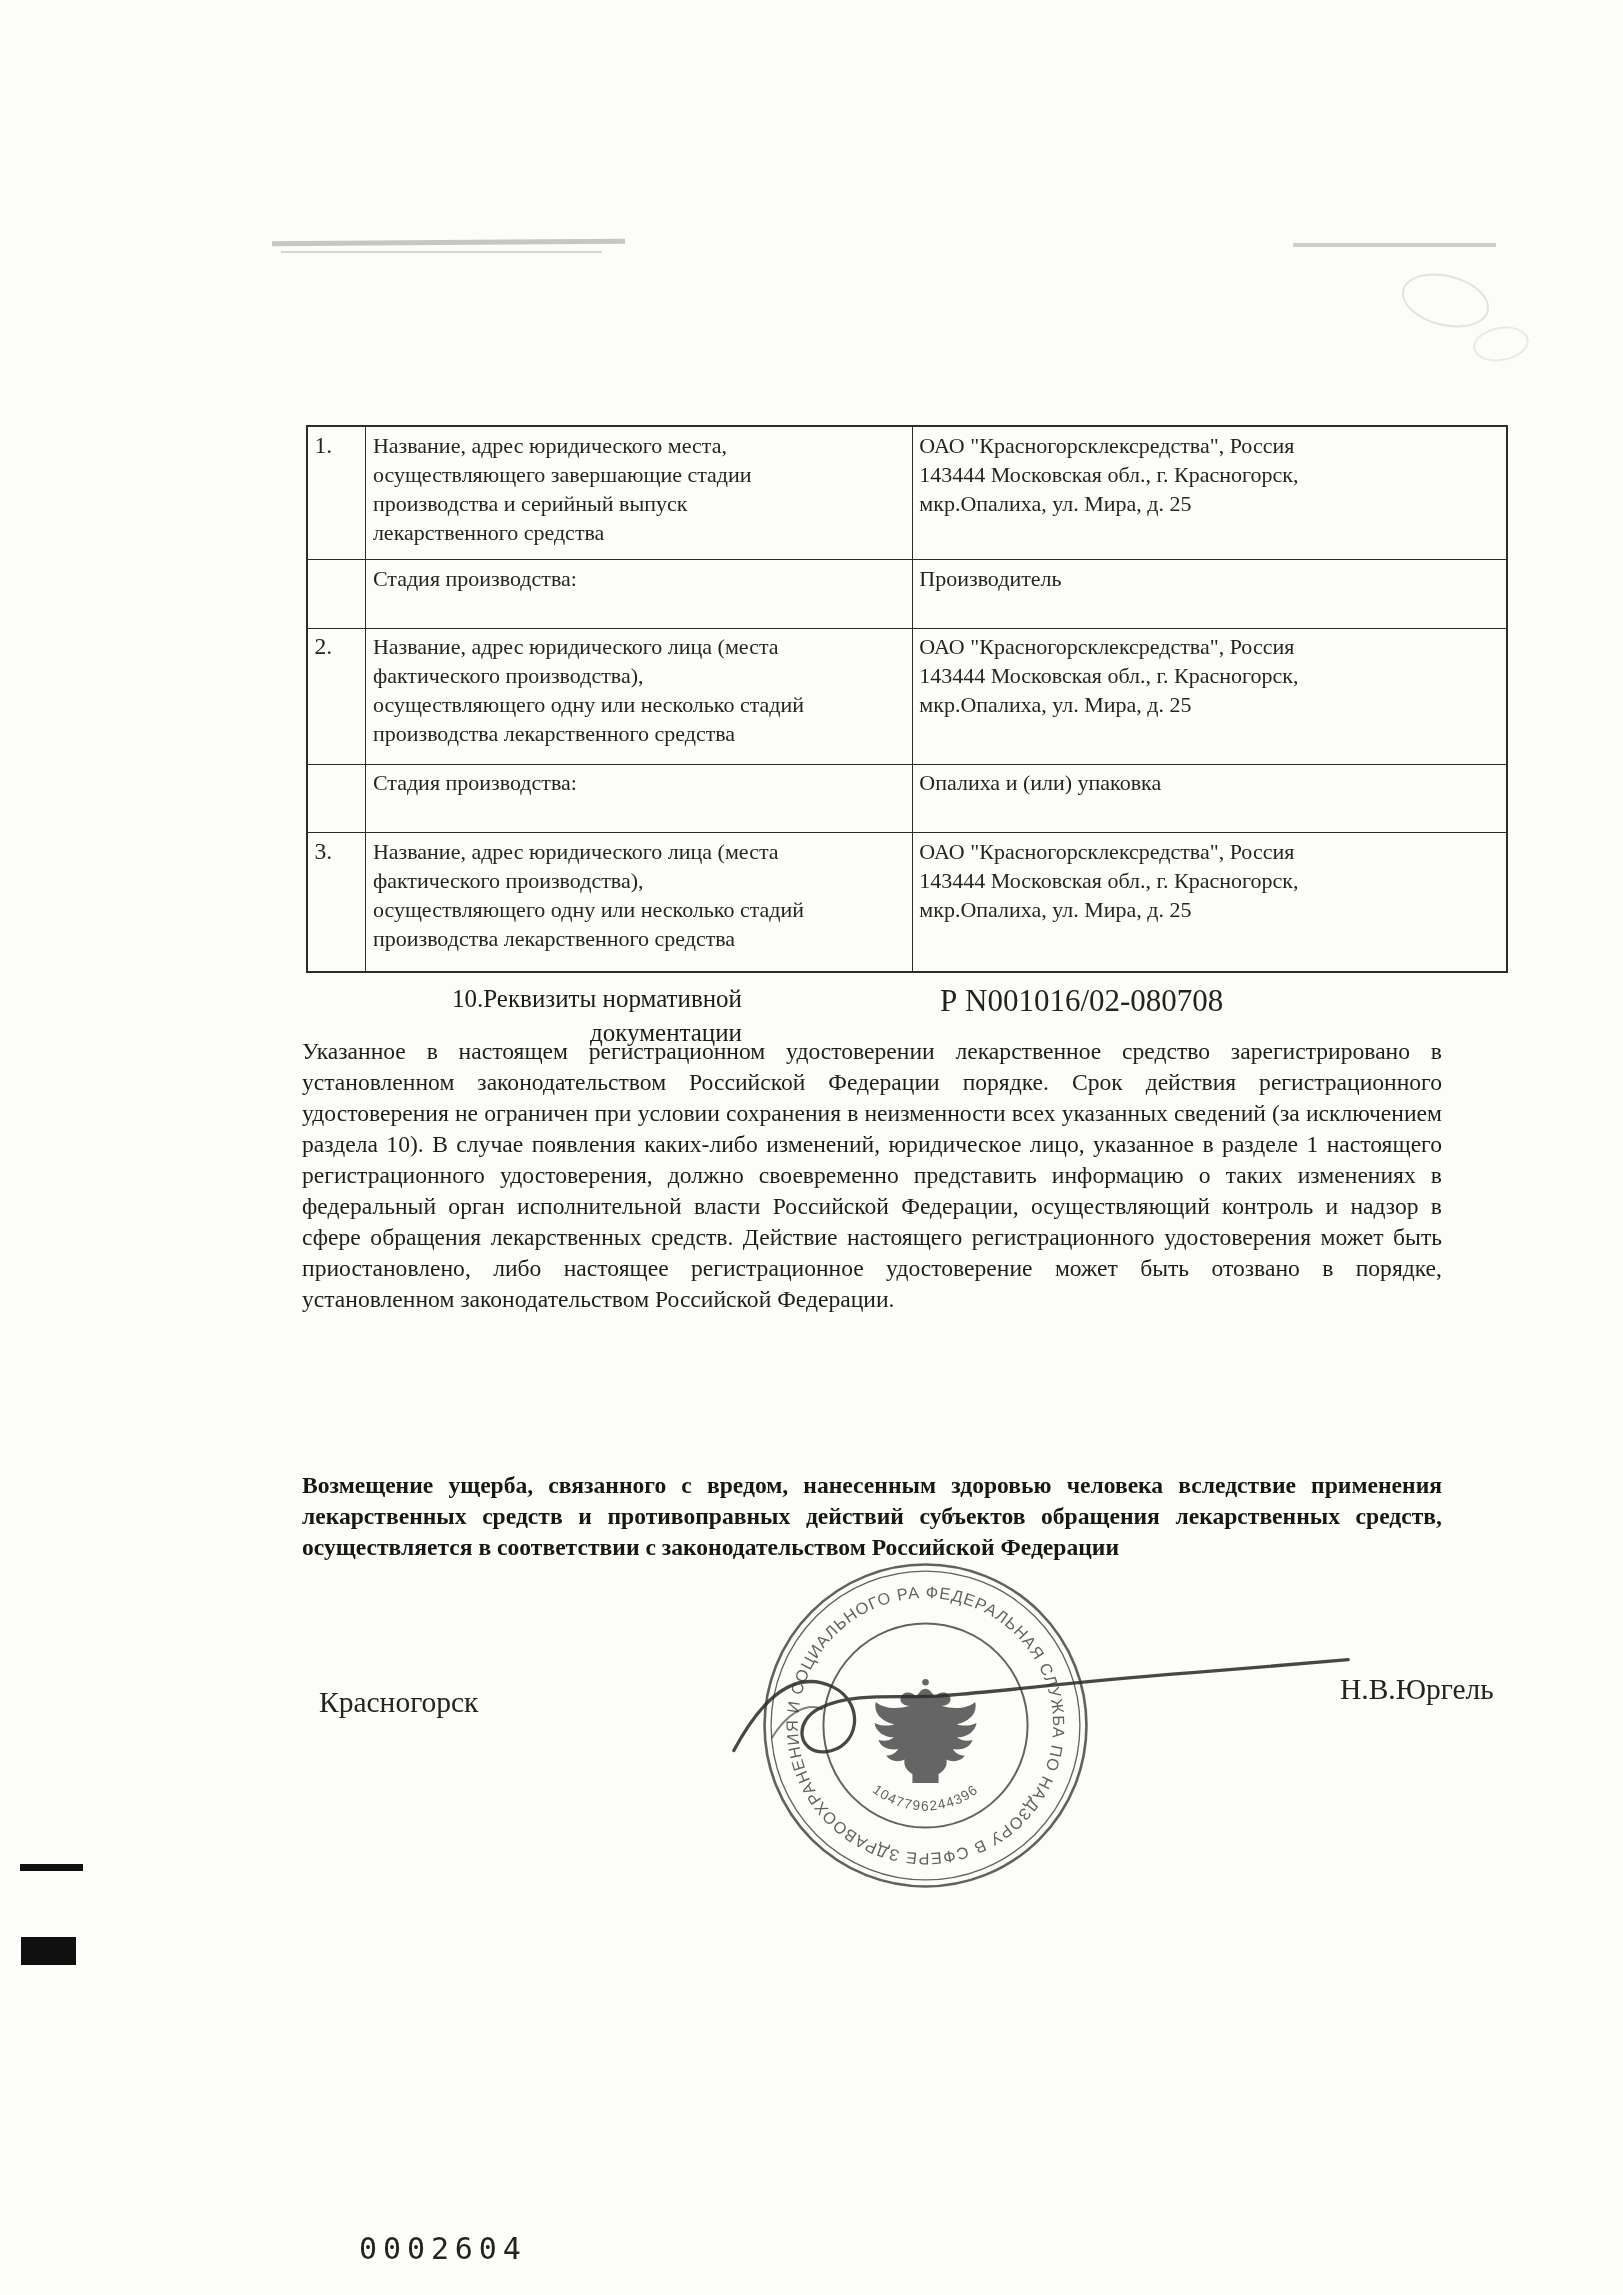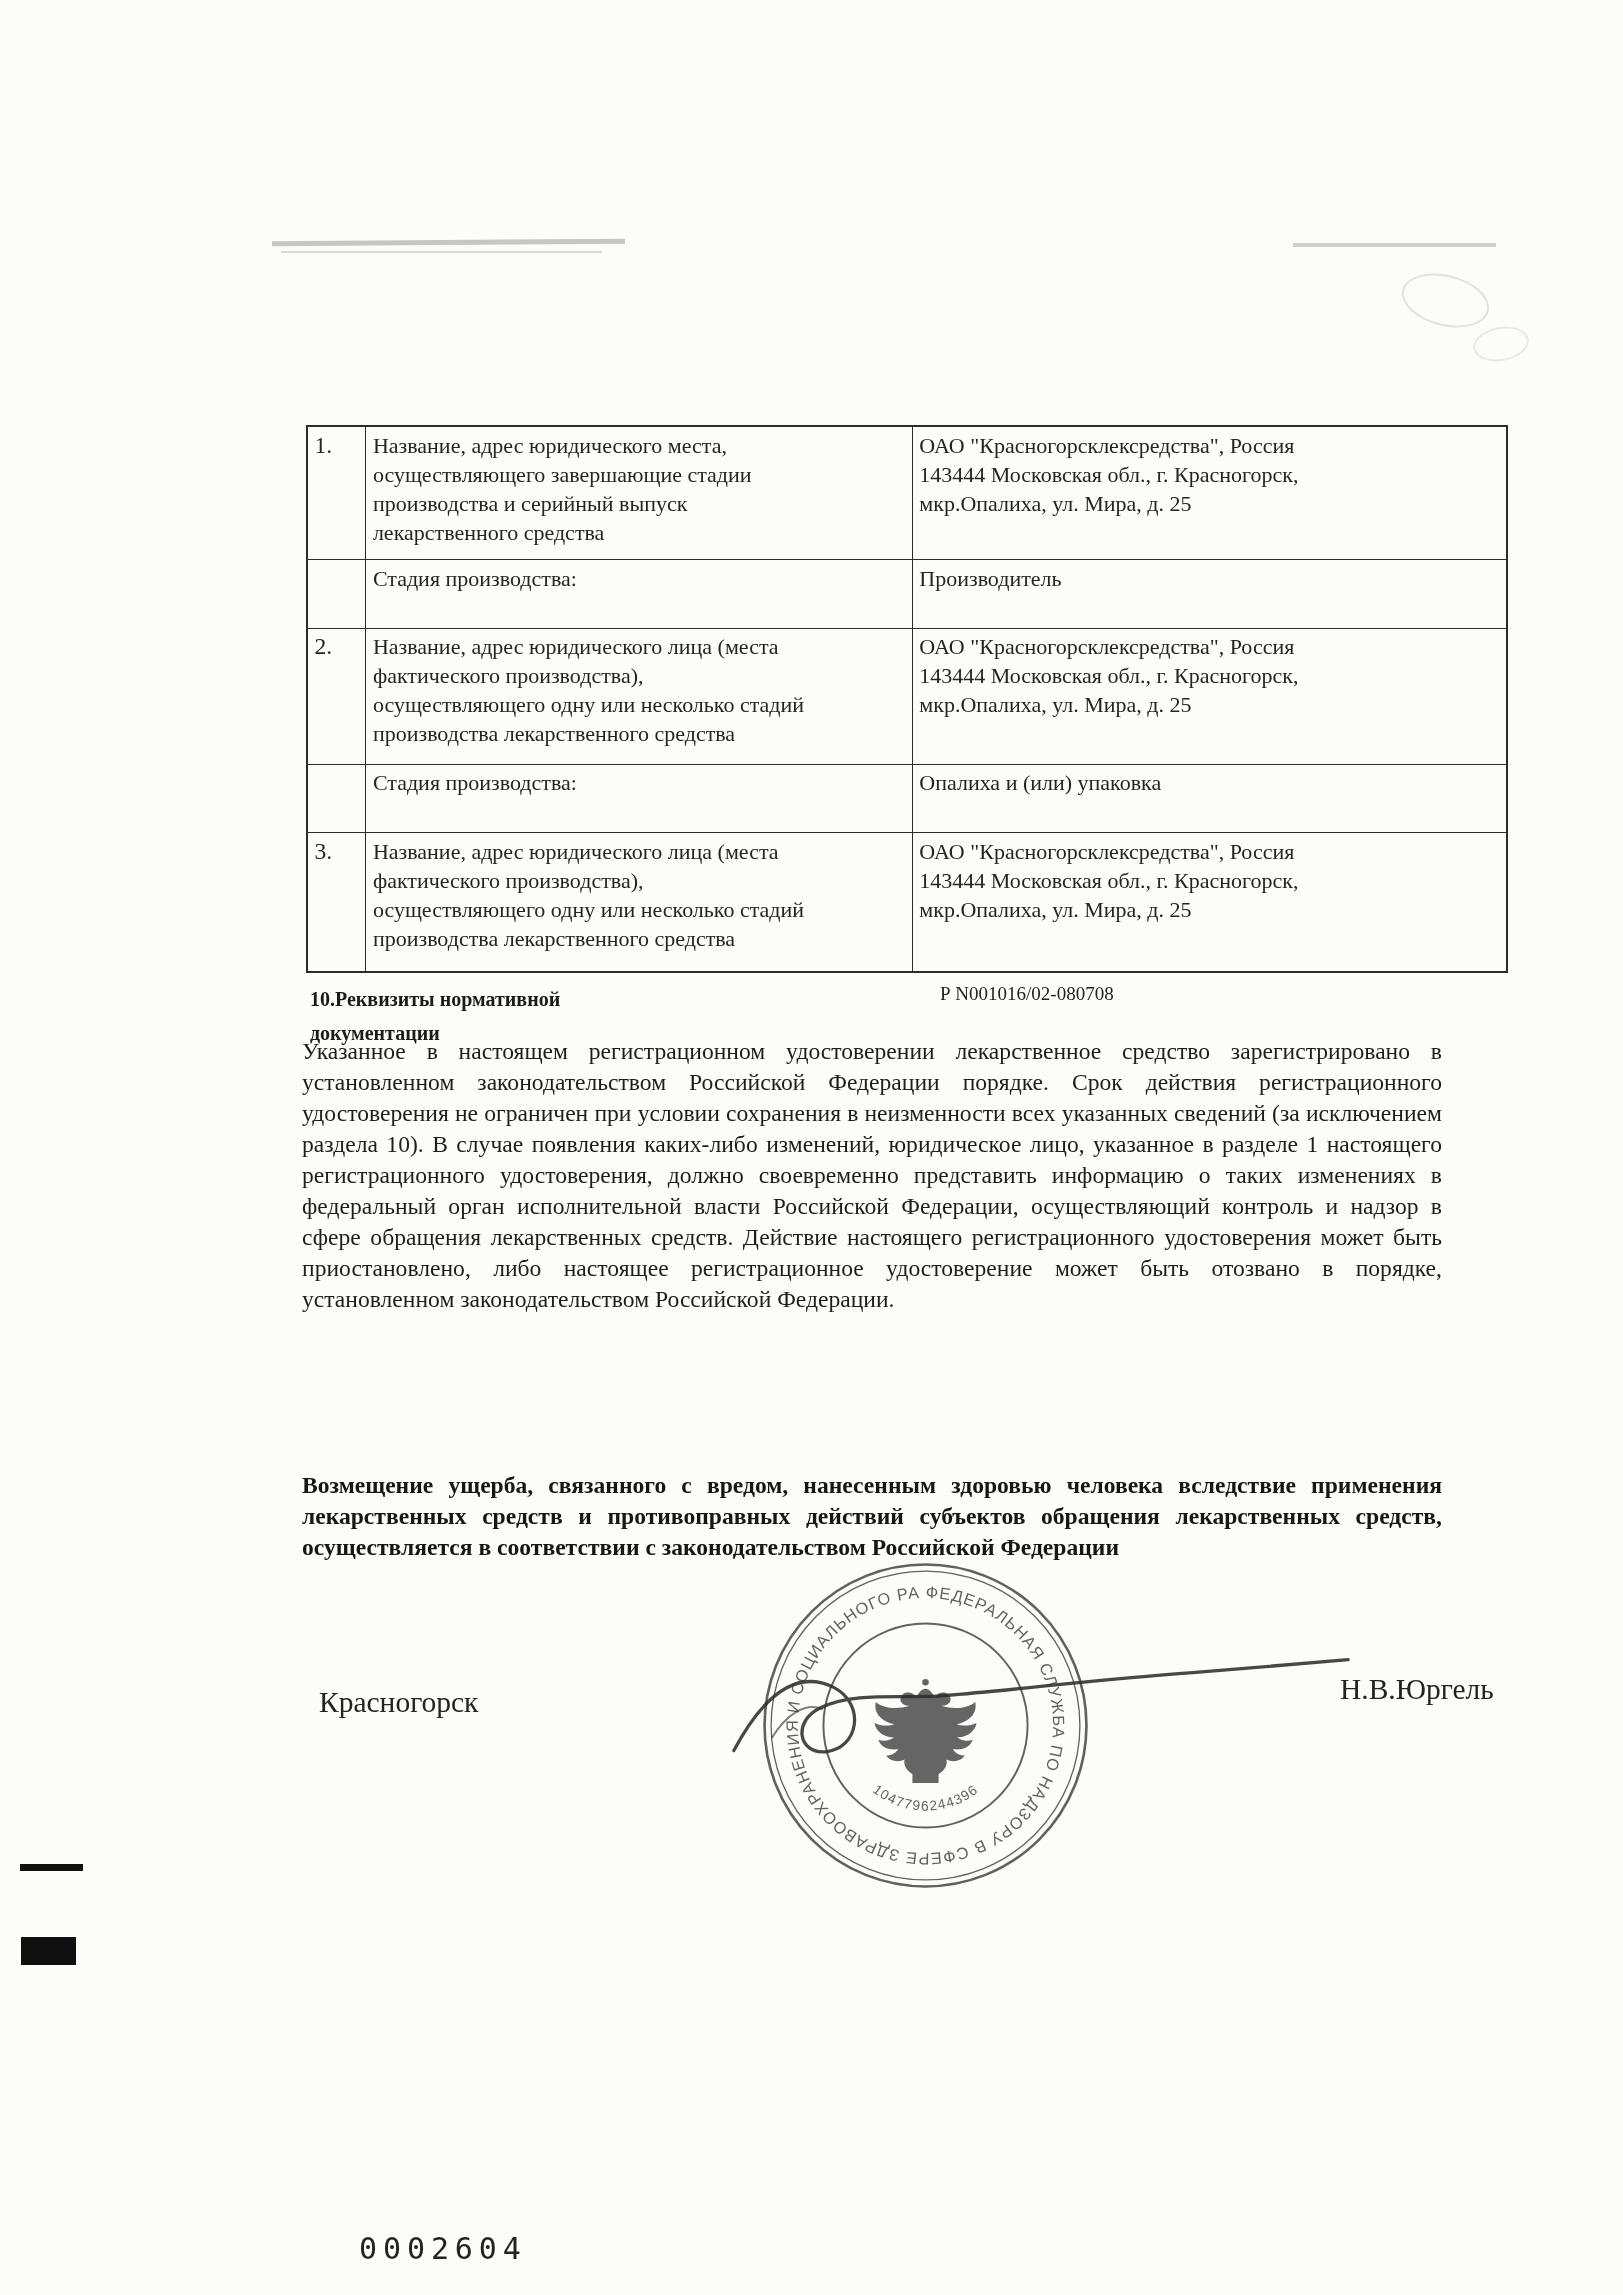--- a/index.html
+++ b/index.html
@@ -31,25 +31,25 @@
   }
   table.doc-table{border:2px solid #2c2c2c;}
   td.num{width:43px;vertical-align:middle;font-size:23.6px;padding-left:5.2px;}
   td.lbl{width:531px;}
   td.val{width:579px;}
   tr.r-big td{height:124px;}
   tr.r-stage td{height:60px;}
 
   .sec-title{
     position:absolute;left:310px;top:982px;width:432px;
-    font-size:20px;font-weight:700;line-height:34px;white-space:pre-line;color:#1b1b1b;
+    font-size:25px;font-weight:400;line-height:34px;white-space:pre-line;color:#1b1b1b;text-align:right;
   }
   .sec-value{
     position:absolute;left:940px;top:983px;
-    font-size:19px;color:#222;
+    font-size:31px;color:#222;
   }
   .body-para{
     position:absolute;left:302px;width:1140px;
     font-size:23.6px;line-height:31px;text-align:justify;color:#1d1d1d;
   }
   .para1{top:1036px;}
   .para2{top:1470px;font-weight:700;color:#161616;}
 
   .sig-role{position:absolute;left:319px;top:1686px;font-size:29.5px;color:#232323;}
   .sig-name{position:absolute;left:1332px;top:1673px;font-size:29.5px;color:#232323;margin-left:8px;}

